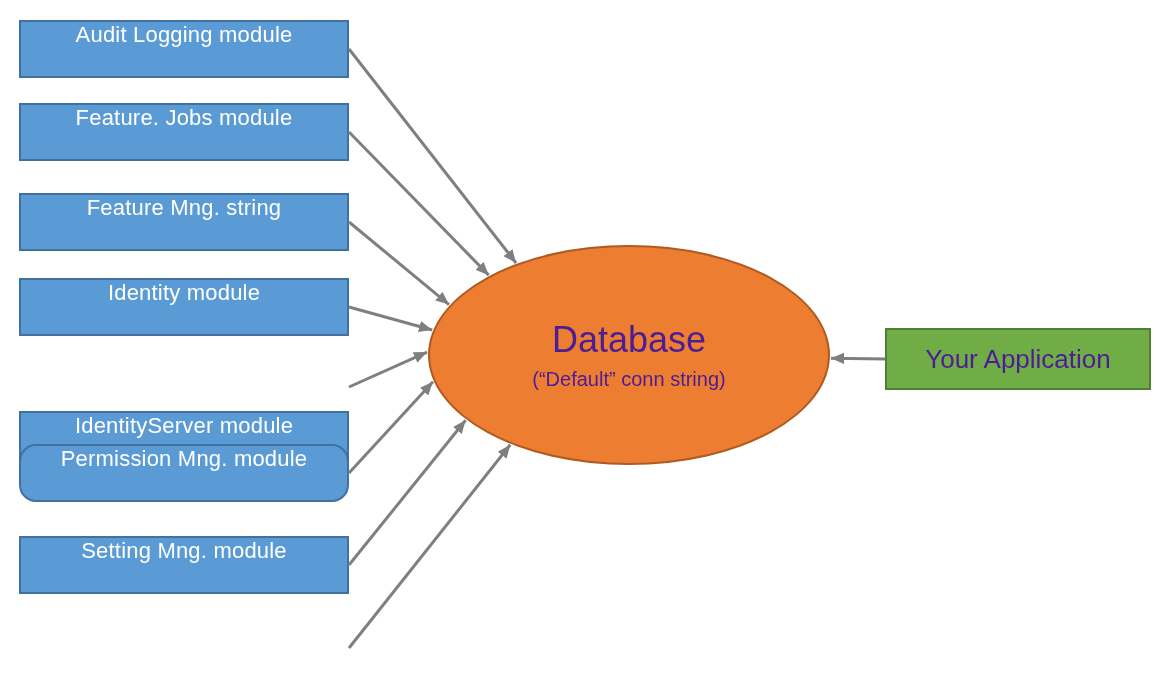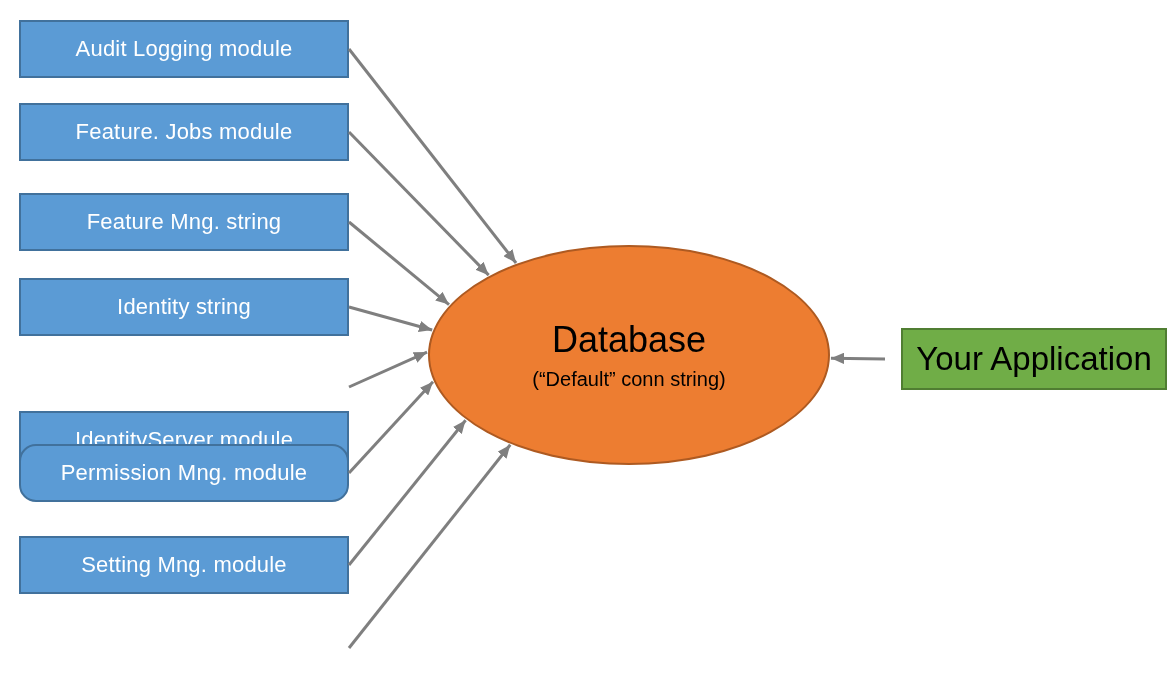--- a/index.html
+++ b/index.html
@@ -17,21 +17,20 @@
   }
   .module-box {
     position: absolute;
     left: 19px;
     width: 330px;
     height: 58px;
     background: var(--module-fill, #5B9BD5);
     border: 2px solid var(--module-border, #41719C);
     box-sizing: border-box;
     display: flex;
-    align-items: center;
     justify-content: center;
     color: #ffffff;
     font-size: 22px;
     letter-spacing: 0.2px;
   }
   .m0 { top: 20px; }
   .m1 { top: 103px; }
   .m2 { top: 193px; }
   .m3 { top: 278px; }
   .m4 { top: 368px; margin-top: 43px; }
@@ -45,21 +44,21 @@
     width: 402px;
     height: 220px;
     background: var(--db-fill, #ED7D31);
     border: 2px solid var(--db-border, #AE5A21);
     border-radius: 50%;
     box-sizing: border-box;
     display: flex;
     flex-direction: column;
     align-items: center;
     justify-content: center;
-    color: #000000;
+    color: #4c1d95;
     text-align: center;
   }
   .db-title {
     font-size: 36px;
     line-height: 1.15;
   }
   .db-subtitle {
     font-size: 20px;
     margin-top: 7px;
   }
@@ -68,23 +67,22 @@
     left: 885px;
     top: 328px;
     width: 266px;
     height: 62px;
     background: var(--app-fill, #70AD47);
     border: 2px solid var(--app-border, #507E32);
     box-sizing: border-box;
     display: flex;
     align-items: center;
     justify-content: center;
-    color: #000000;
-    font-size: 33px;
-    margin-left: 16px;
+    color: #4c1d95;
+    font-size: 26px;
   }
   #arrow-layer {
     position: absolute;
     left: 0;
     top: 0;
     width: 1167px;
     height: 694px;
     pointer-events: none;
   }
 </style>
@@ -96,21 +94,21 @@
   <div class="module-box m0">
     <span>Audit Logging module</span>
   </div>
   <div class="module-box m1">
     <span>Feature. Jobs module</span>
   </div>
   <div class="module-box m2">
     <span>Feature Mng. string</span>
   </div>
   <div class="module-box m3">
-    <span>Identity string</span>
+    <span>Identity module</span>
   </div>
   <div class="module-box m4">
     <span>IdentityServer module</span>
   </div>
   <div class="module-box m5">
     <span>Permission Mng. module</span>
   </div>
   <div class="module-box m6">
     <span>Setting Mng. module</span>
   </div>

